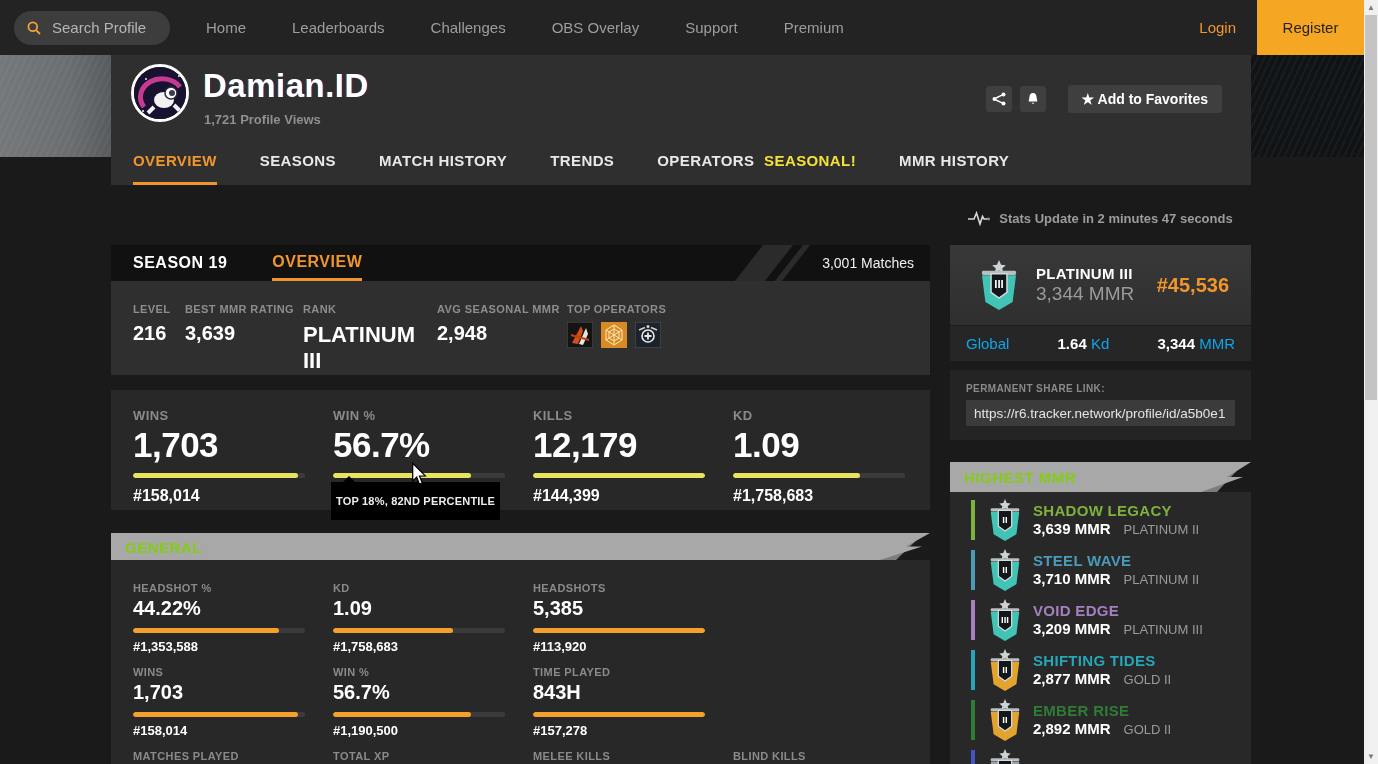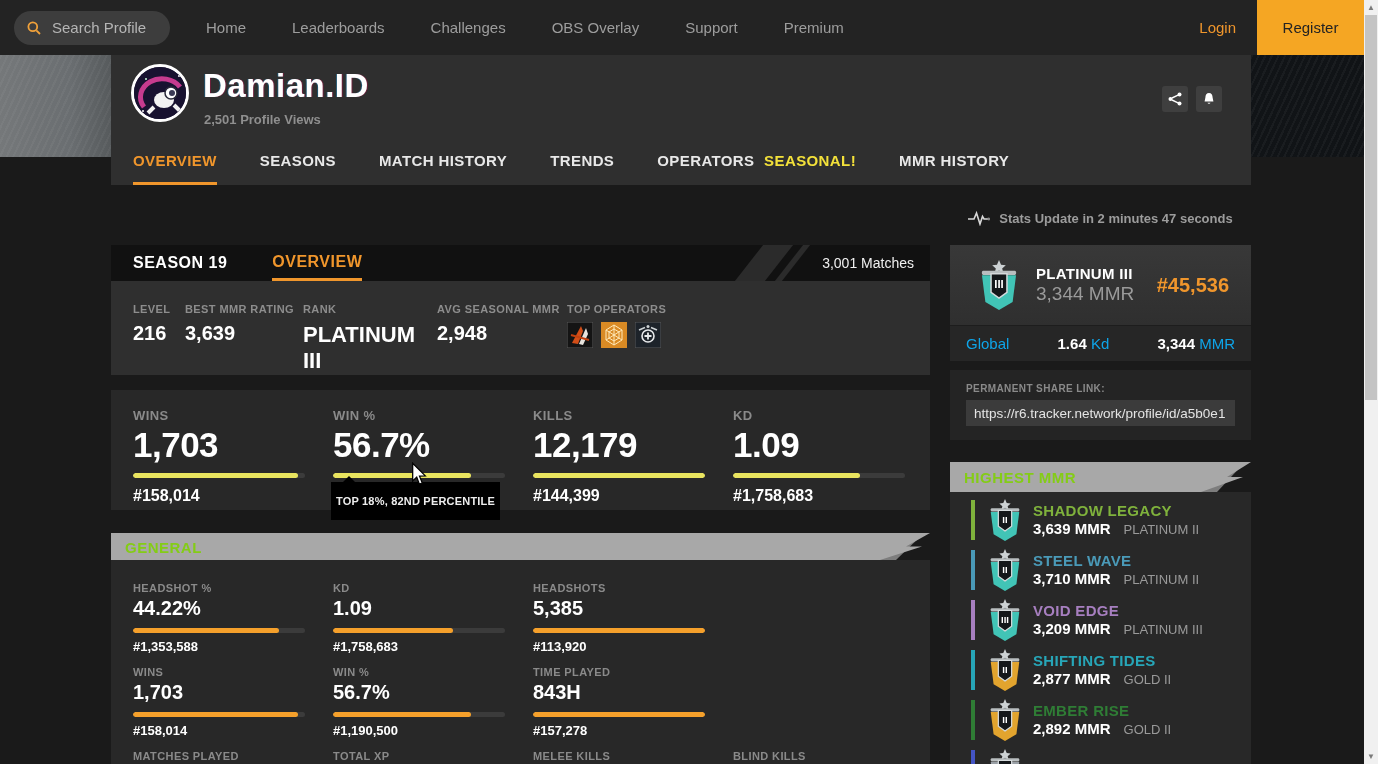--- a/index.html
+++ b/index.html
@@ -163,37 +163,38 @@
         <circle cx="50" cy="40" r="1" fill="#fd9"></circle>
           <circle cx="9" cy="44" r="1" fill="#fff"></circle>
         <path d="M10 40 A20 17 0 0 1 46 20" stroke="#c63b8f" stroke-width="5" fill="none"></path>
         <ellipse cx="30" cy="33" rx="10" ry="8" fill="#f2f2f2"></ellipse>
         <circle cx="37" cy="26" r="6" fill="#ffffff" stroke="#2a2a3a" stroke-width="1.5"></circle>
         <circle cx="38" cy="26" r="3" fill="#3a3a55"></circle>
         <path d="M20 40 L14 46 M40 38 L46 44" stroke="#f2f2f2" stroke-width="4"></path>
       </svg>
     </div>
     <div class="p-name">Damian.ID</div>
-    <div class="p-views">2,501 Profile Views</div>
+    <div class="p-views">1,721 Profile Views</div>
 
     <div class="hdr-actions">
       <div class="icon-btn">
         <svg width="14" height="14" viewBox="0 0 14 14">
           <circle cx="11.5" cy="2.5" r="2" fill="#fff"></circle>
             <circle cx="2.5" cy="7" r="2" fill="#fff"></circle>
             <circle cx="11.5" cy="11.5" r="2" fill="#fff"></circle>
           <path d="M4 6 L10 3.2 M4 8 L10 10.8" stroke="#fff" stroke-width="1.4"></path>
         </svg>
       </div>
       <div class="icon-btn">
         <svg width="14" height="14" viewBox="0 0 14 14">
           <path d="M7 1 C4.6 1 3.4 3 3.4 5.4 L2.6 9.4 L11.4 9.4 L10.6 5.4 C10.6 3 9.4 1 7 1 Z" fill="#fff"></path>
           <path d="M5.5 10.8 a1.6 1.6 0 0 0 3 0 Z" fill="#fff"></path>
         </svg>
       </div>
+      <div class="fav-btn">★ Add to Favorites</div>
     </div>
 
     <div class="tabs">
       <div class="tab" style="color: rgb(240, 150, 44); border-bottom-color: rgb(240, 150, 44);">OVERVIEW</div>
       <div class="tab">SEASONS</div>
       <div class="tab">MATCH HISTORY</div>
       <div class="tab">TRENDS</div>
       <div class="tab">
         <span>OPERATORS</span>
         <span style="margin-left: 5px; color: rgb(243, 225, 58);">SEASONAL!</span>

